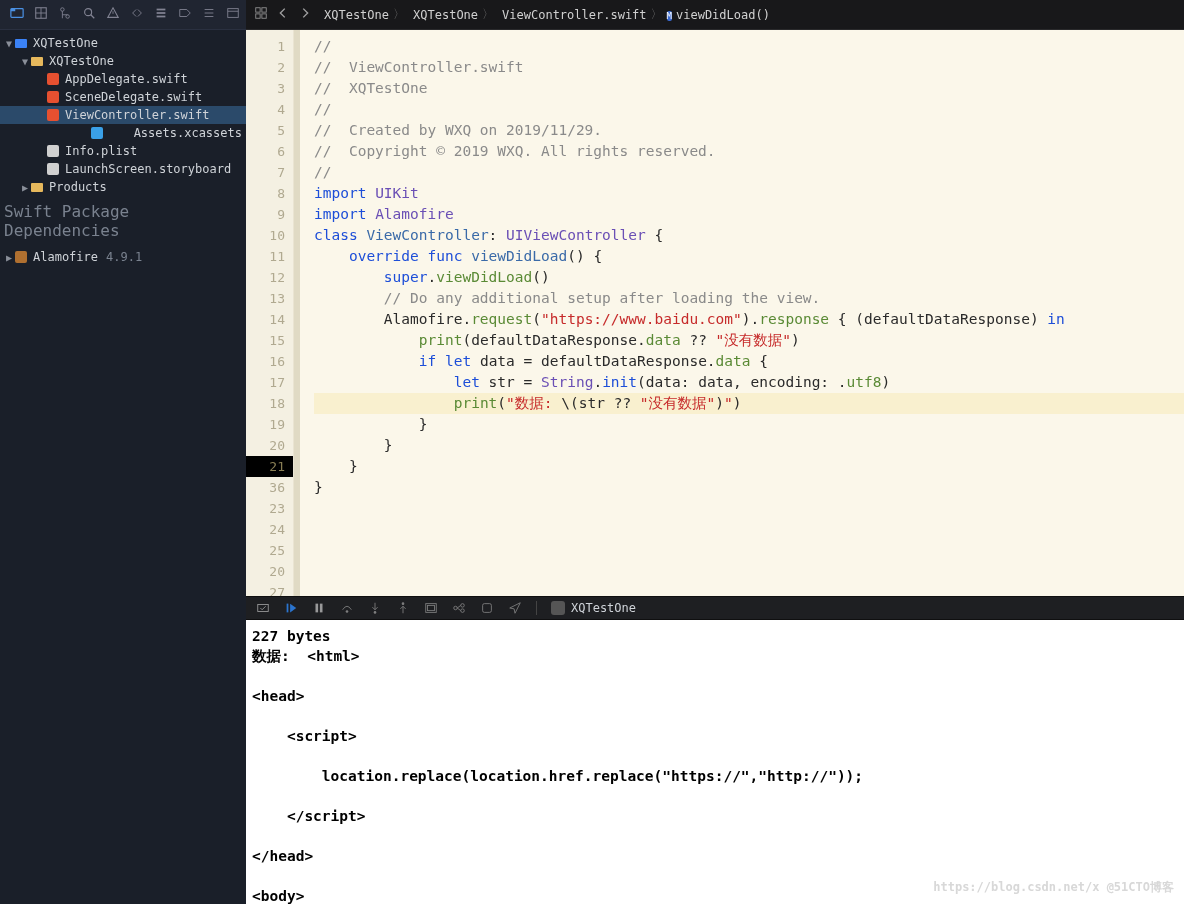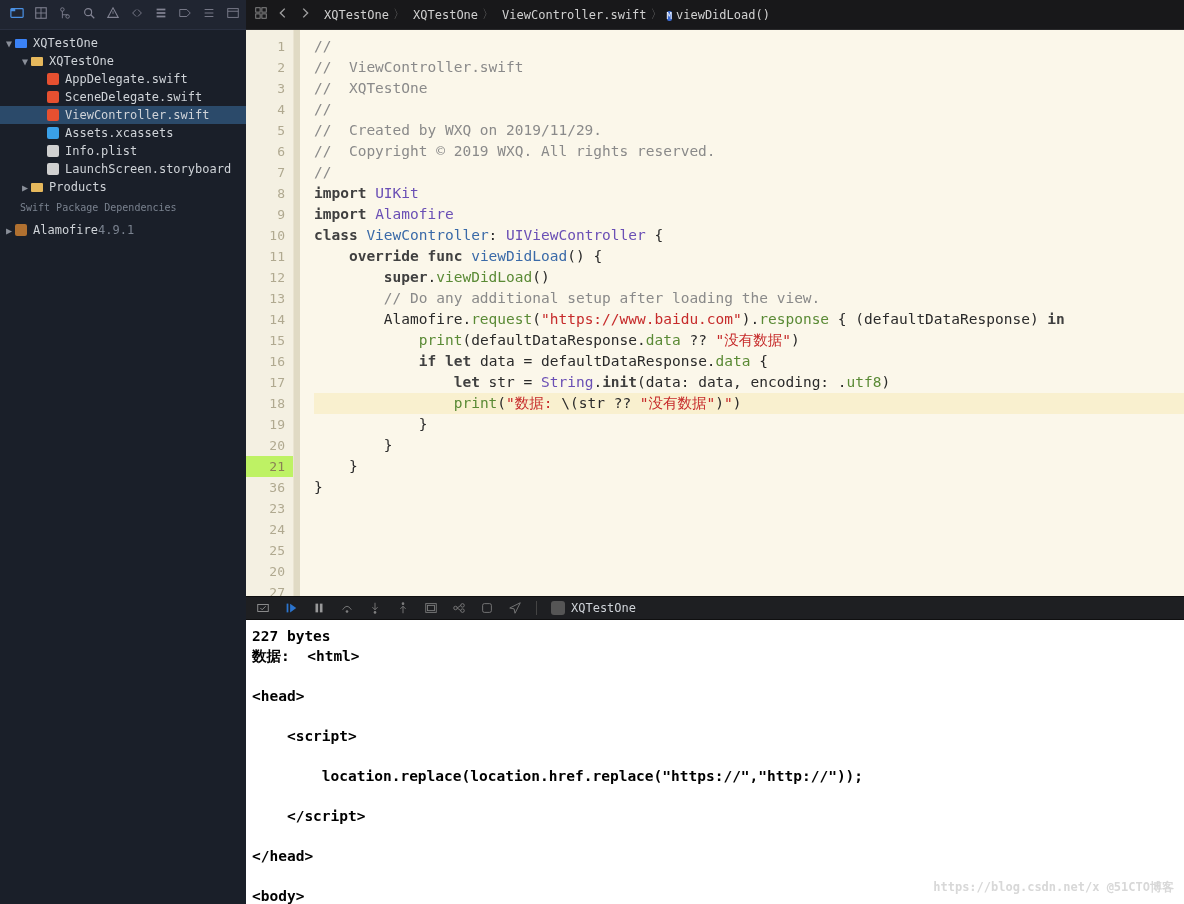--- a/index.html
+++ b/index.html
@@ -14,32 +14,32 @@
 .tree-row.sel{background:#2b4a6a}
 .tree-row .arrow{width:10px;text-align:center;color:#8a8f99;font-size:10px}
 .tree-row .icon{width:14px;height:14px;margin-right:5px;display:flex;align-items:center;justify-content:center}
 .folder{background:#e6b85c;width:12px;height:9px;border-radius:1px;position:relative}
 .folder.blue{background:#3b82f6}
 .swifticon{width:12px;height:12px;background:#e65030;border-radius:2px}
 .sbicon{width:12px;height:12px;background:#d0d0d0;border-radius:2px}
 .asseticon{width:12px;height:12px;background:#3aa0e8;border-radius:2px}
 .plisticon{width:12px;height:12px;background:#d0d0d0;border-radius:2px}
 .pkgicon{width:12px;height:12px;background:#b07030;border-radius:2px}
-.section-label{color:#7a828f;font-size:10px;padding:6px 4px 4px 20px}
+.section-label{color:#7a828f;font-size:16px;padding:6px 4px 4px 4px}
 .main{flex:1;display:flex;flex-direction:column;background:#fbf7ea}
 .tabbar{height:30px;background:#18181a;display:flex;align-items:center;padding:0 8px;gap:8px;color:#d0d0d0;font-size:12px;border-bottom:1px solid #2a2a2c}
 .tabbar .sep{color:#6a6a6a}
 .tabbar .crumb{display:flex;align-items:center;gap:4px}
 .tabbar svg{width:14px;height:14px;opacity:.75}
 .editor{flex:1;display:flex;overflow:hidden;min-height:566px;max-height:566px}
 .gutter{width:48px;background:#f4f0e2;border-right:1px solid #eae4d2;text-align:right;padding:6px 8px 0 0;color:#b0a990;font-size:13px;line-height:21px;font-family:Menlo,monospace}
-.gutter .hl{background:#bef264;color:#8a7f55;margin-right:-8px;padding-right:8px}
+.gutter .hl{background:#000000;color:#8a7f55;margin-right:-8px;padding-right:8px}
 .code{flex:1;padding:6px 0 0 14px;font-family:Menlo,Monaco,monospace;font-size:14.5px;line-height:21px;white-space:pre;color:#2a2a2a;overflow:hidden}
 .c-comment{color:#8a8a8a}
-.c-kw{color:#404040;font-weight:700}
+.c-kw{color:#1d4ed8;font-weight:400}
 .c-type{color:#6a4fb5}
 .c-typedk{color:#3a6aa8}
 .c-fn{color:#3a6aa8}
 .c-member{color:#5a8a35}
 .c-str{color:#c62a2a}
 .code .hl-line{background:#f9f0cf;display:inline-block;width:100%}
 .ribbon{width:6px;background:#e0dac4}
 .dbgbar{height:24px;background:#1e1f22;display:flex;align-items:center;gap:14px;padding:0 10px;border-top:1px solid #0f0f10;border-bottom:1px solid #0f0f10}
 .dbgbar svg{width:14px;height:14px;opacity:.78}
 .dbgbar .btn{display:flex;align-items:center}
@@ -128,21 +128,21 @@
           </span>
           <span>SceneDelegate.swift</span>
         </div>
         <div class="tree-row sel" style="padding-left: 36px;">
           <span class="arrow"></span>
           <span class="icon">
             <span class="swifticon"></span>
           </span>
           <span>ViewController.swift</span>
         </div>
-        <div class="tree-row" style="padding-left: 36px;">
+        <div class="tree-row" style="padding-left: 56px; justify-content: space-between;">
           <span class="arrow"></span>
           <span class="icon">
             <span class="asseticon"></span>
           </span>
           <span>Assets.xcassets</span>
         </div>
         <div class="tree-row" style="padding-left: 36px;">
           <span class="arrow"></span>
           <span class="icon">
             <span class="plisticon"></span>
@@ -165,21 +165,21 @@
         </div>
       </div>
     <div class="section-label">Swift Package Dependencies</div>
     <div class="tree" id="deps">
         <div class="tree-row" style="padding-left: 4px;">
           <span class="arrow">▶</span>
           <span class="icon">
             <span class="pkgicon"></span>
           </span>
           <span>Alamofire </span>
-          <span style="color: rgb(122, 130, 143);">4.9.1</span>
+          <span style="color: rgb(122, 130, 143); margin-left: 8px;">4.9.1</span>
         </div>
       </div>
   </div>
 
   <div class="main">
     <div class="tabbar">
       <span><svg viewBox="0 0 16 16">
             <rect x="2" y="2" width="5" height="5" fill="none" stroke="#bbb"></rect>
             <rect x="9" y="2" width="5" height="5" fill="none" stroke="#bbb"></rect>
             <rect x="2" y="9" width="5" height="5" fill="none" stroke="#bbb"></rect>

